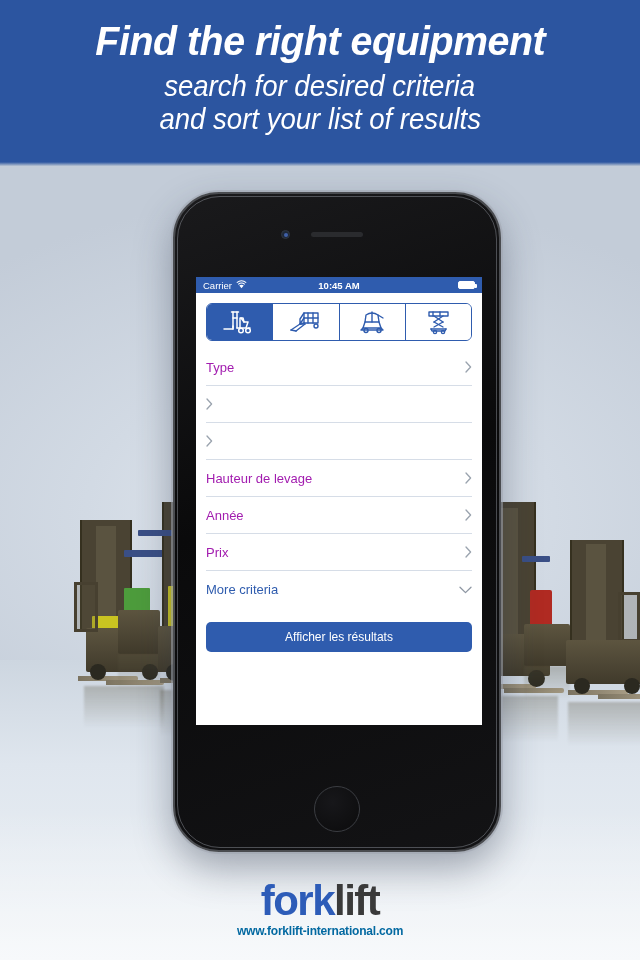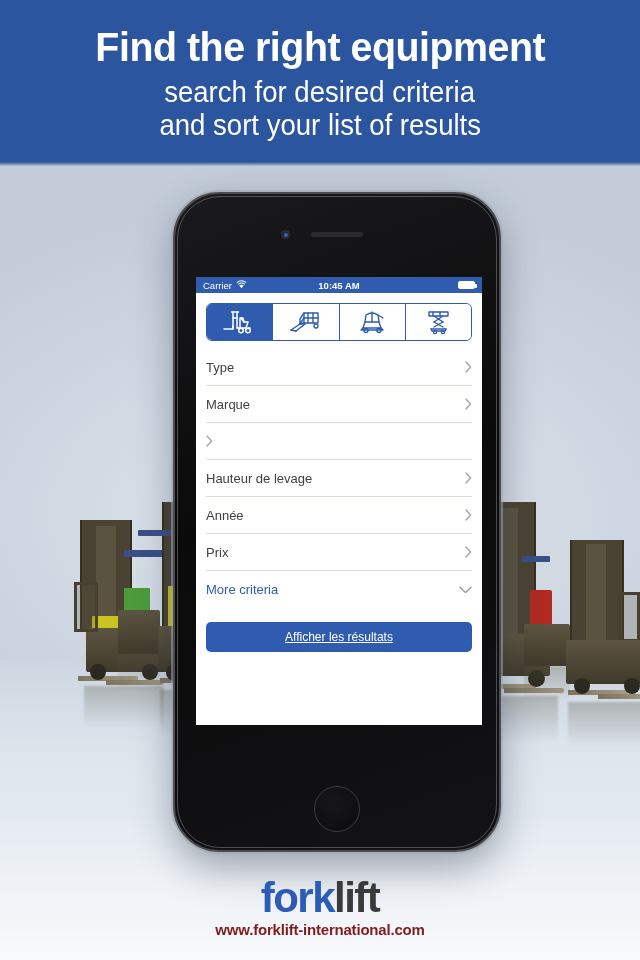--- a/index.html
+++ b/index.html
@@ -10,21 +10,22 @@
     overflow:hidden;
     position:relative;
   }
 
   
   .banner {
     position:absolute; left:0; top:0; width:640px; height:162px;
     background:#2c55a0;
     display:flex; flex-direction:column; align-items:center;
     justify-content:flex-start;
-    padding-top:26px;
+    padding-top:20px;
+    font-style:italic;
   }
   .banner-title {
     color:#ffffff;
     font-size:41px;
     font-weight:bold;
     letter-spacing:-0.5px;
     line-height:1.05;
     white-space:nowrap;
     font-stretch:condensed;
     transform:scaleX(0.96);
@@ -229,57 +230,56 @@
   .seg:last-child { border-right:none; }
   .seg.active { background:#2f5cae; }
 
   .list { background:#ffffff; padding:0 10px; }
   .row {
     height:37px;
     display:flex; align-items:center;
     border-bottom:1px solid #d6dde7;
     cursor:pointer;
   }
-  .row-label { font-size:13px; color:#404040; flex:1; }
+  .row-label { font-size:13px; color:#a21caf; flex:1; }
   .row-chev { display:flex; align-items:center; }
   .row.more .row-label { color:#2f5cae; }
   .row.more { border-bottom:none; }
 
   .cta-wrap { padding:14px 10px 0 10px; background:#ffffff; }
   .cta {
     width:100%;
     height:30px;
     background:#2f5cae;
     border-radius:5px;
     color:#ffffff;
     font-size:12px;
     display:flex; align-items:center; justify-content:center;
     cursor:pointer;
     border:none;
     font-family:"Liberation Sans", sans-serif;
-    text-decoration:underline;
   }
 
   
   .logo-wrap {
     position:absolute; left:0; bottom:22px; width:640px;
     text-align:center;
   }
   .logo-text {
     font-size:42px;
     font-weight:bold;
     letter-spacing:-1.5px;
     line-height:1;
   }
   .logo-fork { color:#2d5cb8; }
   .logo-lift { color:#3a3a3a; }
   .logo-url {
-    font-size:15px;
+    font-size:12px;
     font-weight:bold;
-    color:#7f1d1d;
+    color:#0369a1;
     letter-spacing:-0.2px;
     margin-top:2px;
   }
 </style>
 </head>
 <body>
 
 <div class="banner">
   <div class="banner-title">Find the right equipment</div>
   <div class="banner-sub">search for desired criteria</div>
@@ -470,21 +470,20 @@
         <span class="row-label">Type</span>
         <span class="row-chev">
           <svg width="7" height="12" viewBox="0 0 7 12">
               <path d="M1 1 L5.6 6 L1 11" stroke="#9aa3ae" stroke-width="1.3" fill="none" stroke-linecap="round" stroke-linejoin="round"></path>
             </svg>
         </span>
       </div>
 
 
       <div class="row">
-        <span class="row-label">Marque</span>
         <span class="row-chev">
           <svg width="7" height="12" viewBox="0 0 7 12">
               <path d="M1 1 L5.6 6 L1 11" stroke="#9aa3ae" stroke-width="1.3" fill="none" stroke-linecap="round" stroke-linejoin="round"></path>
             </svg>
         </span>
       </div>
 
       <div class="row">
         <span class="row-chev">
           <svg width="7" height="12" viewBox="0 0 7 12">

